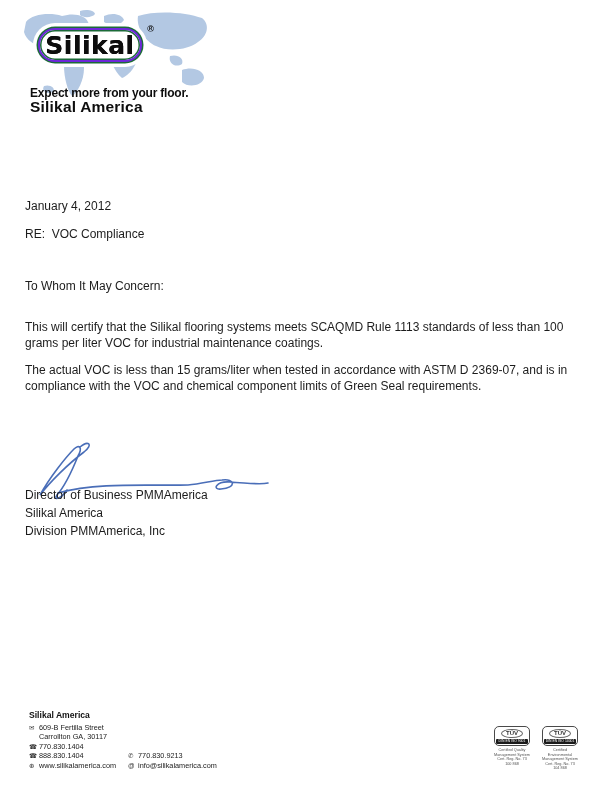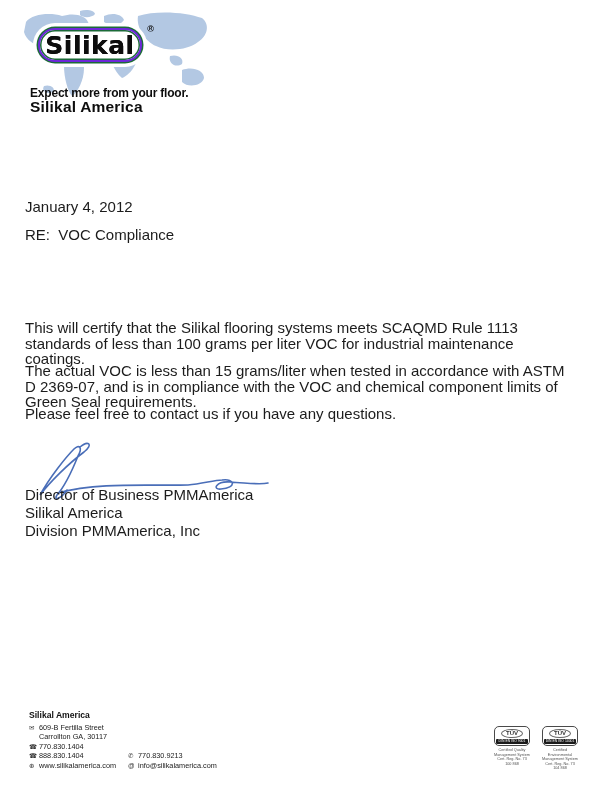--- a/index.html
+++ b/index.html
@@ -12,21 +12,21 @@
          border:2px solid #6d28d9;border-radius:30px;
          box-shadow:0 0 0 1.5px #1c6b38, inset 0 0 0 1.5px #1c6b38, 0 0 0 5px #ffffff;
          display:flex;align-items:center;justify-content:center;}
   .badge-text{font-family:"DejaVu Sans",sans-serif;font-weight:bold;font-size:25px;color:#0d0d0d;
               letter-spacing:0.5px;line-height:1;text-shadow:0 0 0.6px #000;}
   .badge-reg{position:absolute;right:-14px;top:-6px;font-size:9px;color:#0d0d0d;font-weight:bold;}
   .tagline{position:absolute;left:30px;top:86px;font-size:12px;font-weight:bold;color:#0d0d0d;letter-spacing:-0.2px;}
   .brandline{position:absolute;left:30px;top:98px;font-size:15.5px;font-weight:bold;color:#0d0d0d;letter-spacing:0.2px;}
 
   
-  .ltr{position:absolute;left:25px;width:552px;font-size:15px;color:#1c1c1c;line-height:15.5px;}
+  .ltr{position:absolute;left:25px;width:552px;font-size:12px;color:#1c1c1c;line-height:15.5px;}
   .date{top:199px;}
   .re{top:227px;white-space:pre;}
   .salute{top:279px;}
   .p1{top:320px;}
   .p2{top:363px;}
   .p3{top:406px;}
   .closing{top:439px;}
   .signer{top:486px;line-height:18.2px;}
   .signer div{white-space:pre;}
   .sig-svg{position:absolute;left:18px;top:437px;pointer-events:none;}
@@ -70,23 +70,23 @@
 
   <div class="badge">
     <span class="badge-text">Silikal</span>
     <span class="badge-reg">®</span>
   </div>
   <div class="tagline">Expect more from your floor.</div>
   <div class="brandline">Silikal America</div>
 
   <div class="ltr date">January 4, 2012</div>
   <div class="ltr re">RE:  VOC Compliance</div>
+  <div class="ltr salute">To Whom It May Concern:</div>
   <div class="ltr p1">This will certify that the Silikal flooring systems meets SCAQMD Rule 1113 standards of less than 100 grams per liter VOC for industrial maintenance coatings.</div>
   <div class="ltr p2">The actual VOC is less than 15 grams/liter when tested in accordance with ASTM D 2369-07, and is in compliance with the VOC and chemical component limits of Green Seal requirements.</div>
-  <div class="ltr p3">Please feel free to contact us if you have any questions.</div>
 
   <svg class="sig-svg" width="270" height="68" viewBox="0 0 270 68">
     <g fill="none" stroke="#4a6eb8" stroke-width="1.6" stroke-linecap="round">
       <path d="M62,10 C70,3 76,7 66,15 C50,27 32,45 22,58 C32,40 48,20 56,12 C61,7 65,10 60,19 C54,34 46,50 39,58 C35,64 43,62 49,53"></path>
       <path d="M40,56 C80,45 130,49 170,48 C184,47 196,43 204,43 C217,41 219,51 203,52 C194,53 198,44 212,45 C230,46 242,48 250,46"></path>
     </g>
   </svg>
 
   <div class="ltr signer">
     <div>Director of Business PMMAmerica</div>

